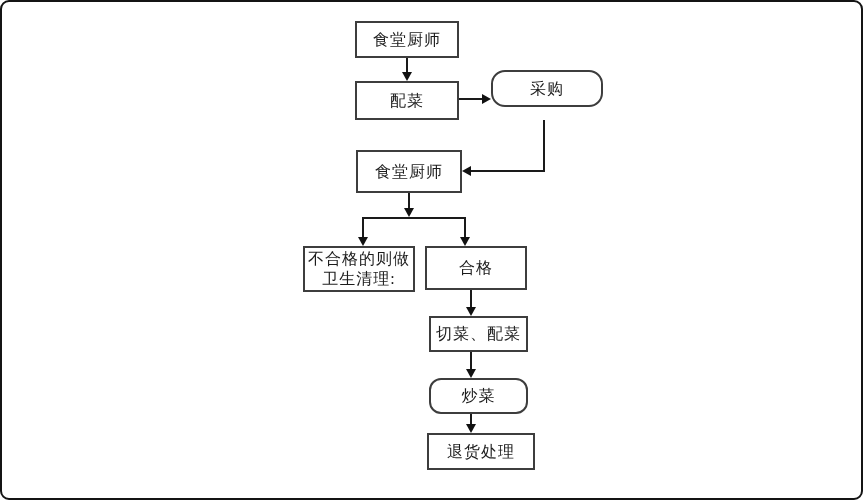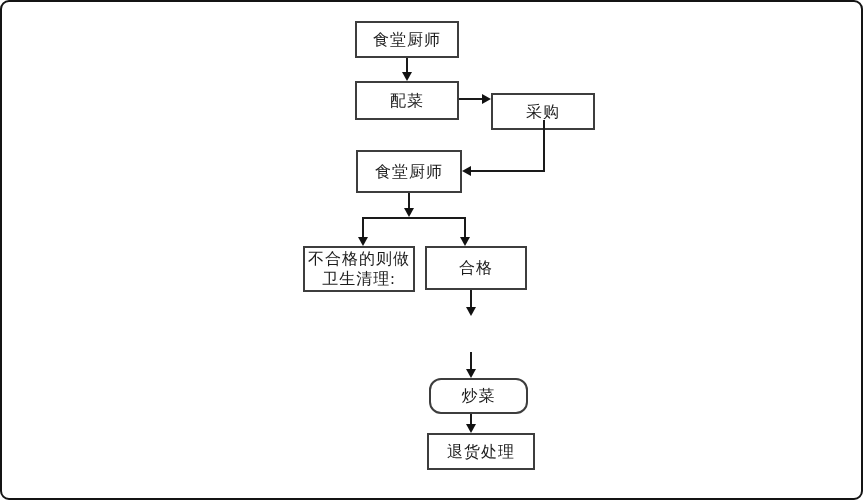--- a/index.html
+++ b/index.html
@@ -60,37 +60,40 @@
 <div class="frame">
 
   <div class="node" style="left:353px; top:19px; width:104px; height:37px;">
     <span>食堂厨师</span>
   </div>
 
   <div class="node" style="left:353px; top:79px; width:104px; height:39px;">
     <span>配菜</span>
   </div>
 
-  <div class="node" style="left:489px; top:91px; width:104px; height:37px;">
+  <div class="node" style="left:489px; top:68px; width:112px; height:37px;border-radius:14px;">
     <span>采购</span>
   </div>
 
   <div class="node" style="left:354px; top:148px; width:106px; height:43px;">
     <span>食堂厨师</span>
   </div>
 
   <div class="node" style="left:301px; top:244px; width:112px; height:46px;">
     <span>不合格的则做</span>
     <span>卫生清理:</span>
   </div>
 
   <div class="node" style="left:423px; top:244px; width:102px; height:44px;">
     <span>合格</span>
   </div>
 
+  <div class="node" style="left:427px; top:314px; width:99px; height:36px;">
+    <span>切菜、配菜</span>
+  </div>
 
   <div class="node" style="left:427px; top:376px; width:99px; height:36px;border-radius:12px;">
     <span>炒菜</span>
   </div>
 
   <div class="node" style="left:425px; top:431px; width:108px; height:37px;">
     <span>退货处理</span>
   </div>
 
   <div class="line" style="left:404px; top:56px; width:2px; height:15px;"></div>

